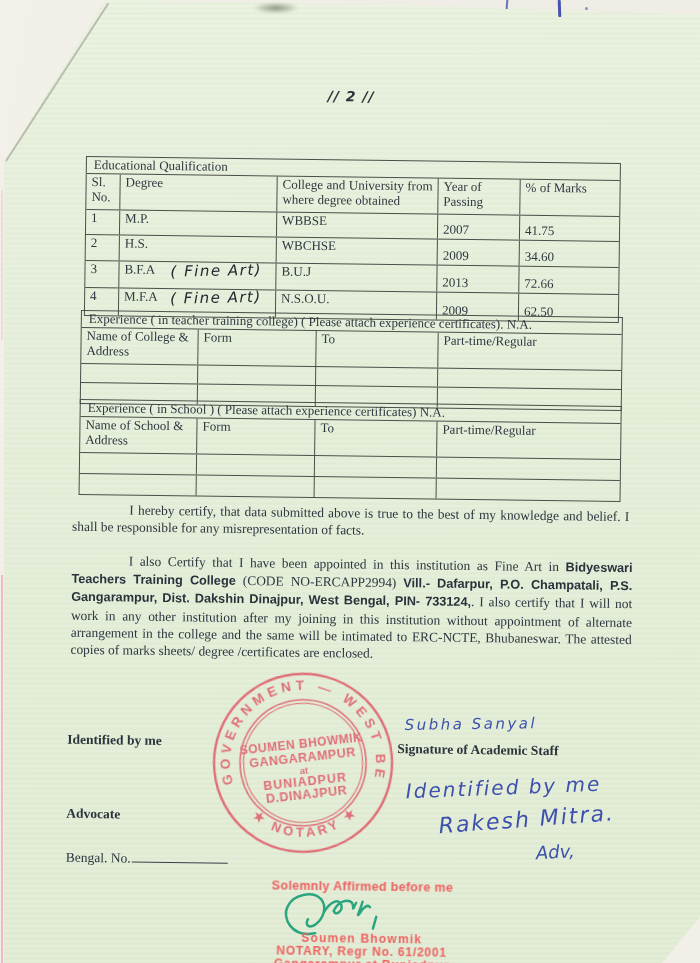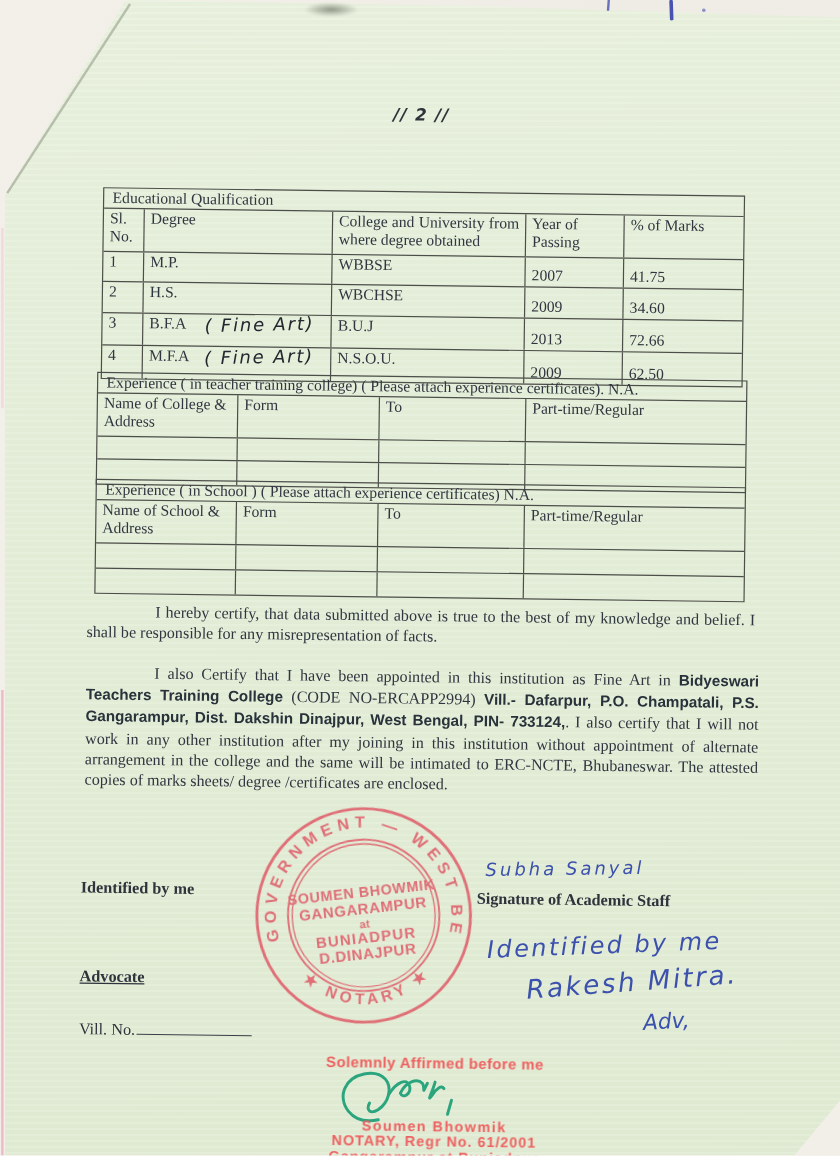--- a/index.html
+++ b/index.html
@@ -81,21 +81,21 @@
   .exp .er2{height:20px;}
 
   .para{position:absolute;font-size:13.4px;line-height:17.2px;text-align:justify;text-indent:57px;color:#2f3640;}
   #para1{left:77px;top:501px;width:557px;}
   #para2{left:77px;top:552px;width:561px;}
   .bseg{font-family:"Liberation Sans",sans-serif;font-weight:bold;font-size:12.7px;color:#29323b;}
 
   .lbl{position:absolute;font-weight:bold;font-size:13.5px;color:#2d343c;}
   #lbl-identified{left:75px;top:732px;}
   #lbl-staffsig{left:405px;top:737px;}
-  #lbl-advocate{left:75px;top:806px;text-decoration:underline;}
+  #lbl-advocate{left:75px;top:806px;}
   #lbl-enrol{left:75px;top:848px;font-weight:normal;}
   .enrol-line{display:inline-block;width:96px;border-bottom:1.4px solid #39404a;height:13px;margin-left:1px;}
 
   .hw{position:absolute;color:#3c51ae;font-family:"DejaVu Sans",sans-serif;font-style:italic;white-space:nowrap;}
   .hw-name1{left:412px;top:710px;font-size:15px;letter-spacing:2.5px;transform:rotate(-1.5deg);}
   .hw-id{left:414px;top:770px;font-size:20px;letter-spacing:2px;transform:rotate(-3deg);}
   .hw-name2{left:447px;top:801px;font-size:22px;letter-spacing:2px;transform:rotate(-5deg);}
   .hw-adv{left:545px;top:835px;font-size:18px;transform:rotate(-4deg);}
 
   .stamp{position:absolute;left:219px;top:668px;width:184px;height:184px;
@@ -231,21 +231,21 @@
         <div class="cell"></div>
     </div>
   </div>
 
   <div class="para" id="para1">I hereby certify, that data submitted above is true to the best of my knowledge and belief. I shall be responsible for any misrepresentation of facts.</div>
   <div class="para" id="para2"><span>I also Certify that I have been appointed in this institution as Fine Art in </span><span class="bseg">Bidyeswari Teachers Training College</span><span> (CODE NO-ERCAPP2994) </span><span class="bseg">Vill.- Dafarpur, P.O. Champatali, P.S. Gangarampur, Dist. Dakshin Dinajpur, West Bengal, PIN- 733124,</span><span>. I also certify that I will not work in any other institution after my joining in this institution without appointment of alternate arrangement in the college and the same will be intimated to ERC-NCTE, Bhubaneswar. The attested copies of marks sheets/ degree /certificates are enclosed.</span></div>
 
   <div class="lbl" id="lbl-identified">Identified by me</div>
   <div class="lbl" id="lbl-staffsig">Signature of Academic Staff</div>
   <div class="lbl" id="lbl-advocate">Advocate</div>
-  <div class="lbl" id="lbl-enrol"><span>Vill. No.</span><span class="enrol-line"></span></div>
+  <div class="lbl" id="lbl-enrol"><span>Bengal. No.</span><span class="enrol-line"></span></div>
 
   <div class="hw hw-name1">Subha Sanyal</div>
   <div class="hw hw-id">Identified by me</div>
   <div class="hw hw-name2">Rakesh Mitra.</div>
   <div class="hw hw-adv">Adv,</div>
 
   <div class="stamp">
     <svg viewBox="0 0 184 184" width="184" height="184">
       <circle cx="92" cy="92" r="89" fill="none" stroke="#df5060" stroke-width="2.4"></circle>
       <circle cx="92" cy="92" r="63" fill="none" stroke="#df5060" stroke-width="1.6"></circle>

